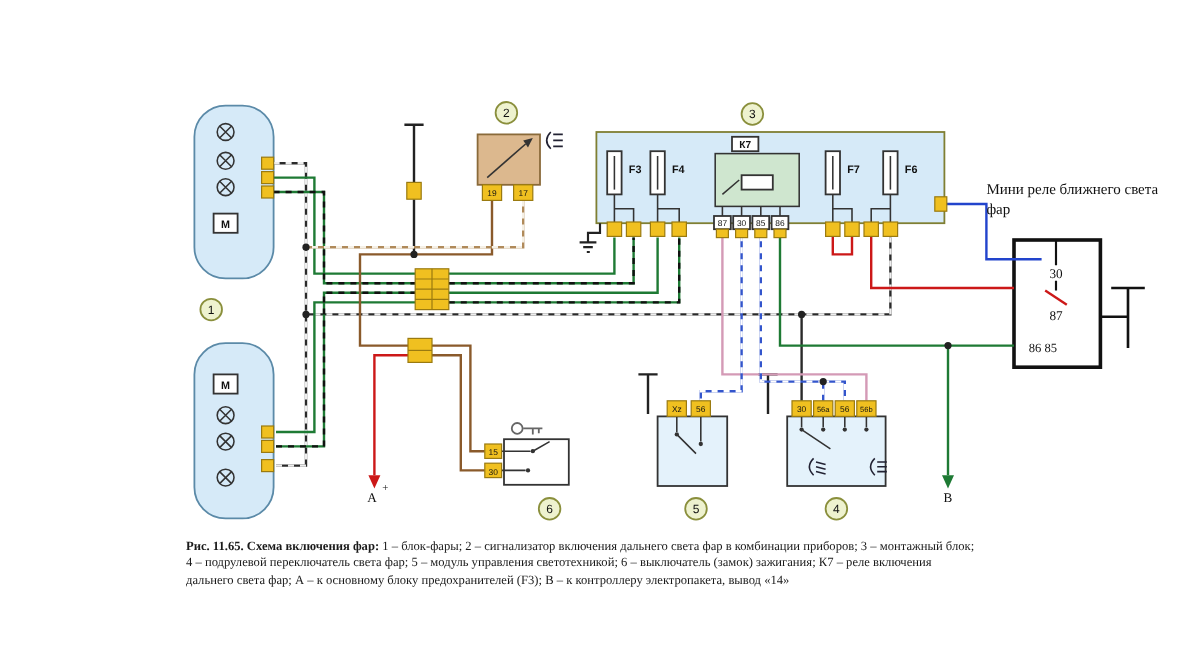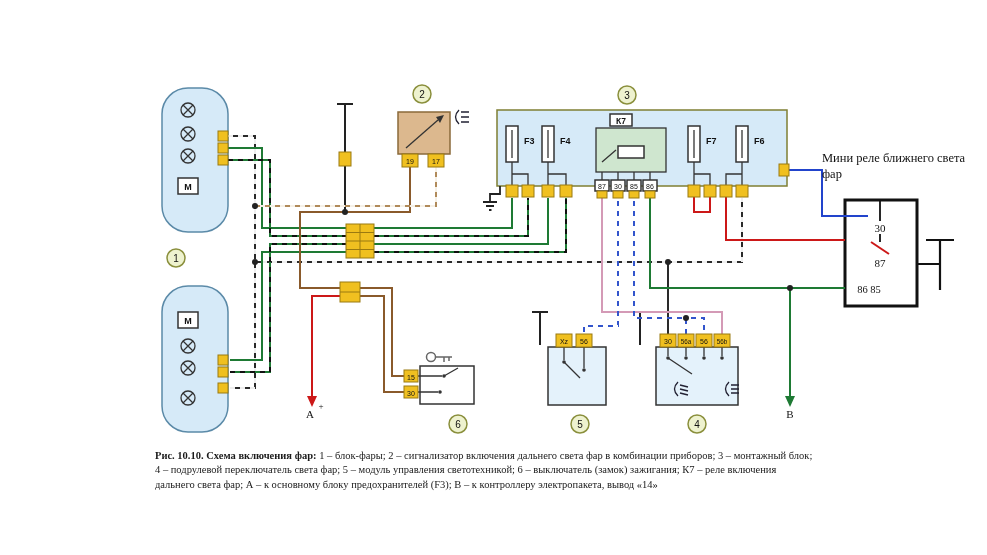--- a/index.html
+++ b/index.html
@@ -341,16 +341,16 @@
   <text class="ts" x="880" y="267" font-size="11" text-anchor="middle">87</text>
   <text class="ts" x="869" y="293" font-size="10.5" text-anchor="middle">86 85</text>
 
   <text class="ts" x="310" y="418" font-size="11" text-anchor="middle">A</text>
   <text class="ts" x="321" y="409" font-size="9" text-anchor="middle">+</text>
   <text class="ts" x="790" y="418" font-size="11" text-anchor="middle">B</text>
 
 </svg>
 
 <div class="caption">
-  <b>Рис. 10.10. Схема включения фар:</b><span> 1 – блок-фары; 2 – сигнализатор включения дальнего света фар в комбинации приборов; 3 – монтажный блок; 4 – подрулевой переключатель света фар; 5 – модуль управления светотехникой; 6 – выключатель (замок) зажигания; К7 – реле включения дальнего света фар; А – к основному блоку предохранителей (F3); В – к контроллеру электропакета, вывод «14»</span>
+  <b>Рис. 11.65. Схема включения фар:</b><span> 1 – блок-фары; 2 – сигнализатор включения дальнего света фар в комбинации приборов; 3 – монтажный блок; 4 – подрулевой переключатель света фар; 5 – модуль управления светотехникой; 6 – выключатель (замок) зажигания; К7 – реле включения дальнего света фар; А – к основному блоку предохранителей (F3); В – к контроллеру электропакета, вывод «14»</span>
 </div>
 
 </div>
 
 </body></html>

